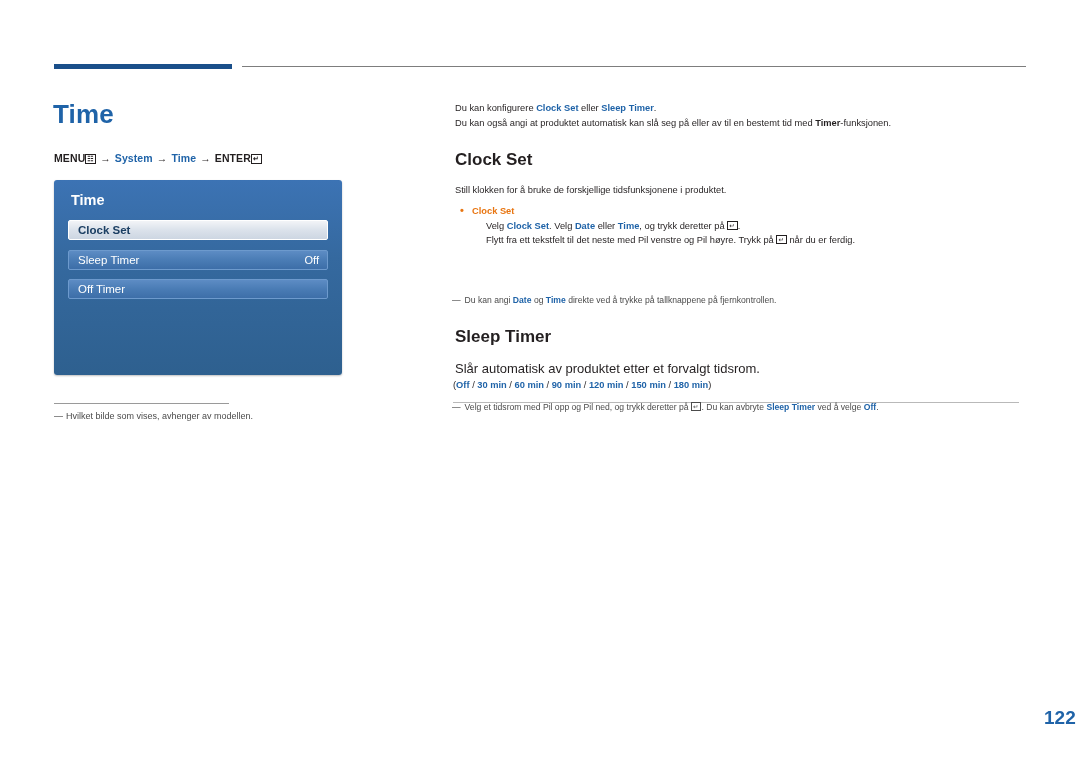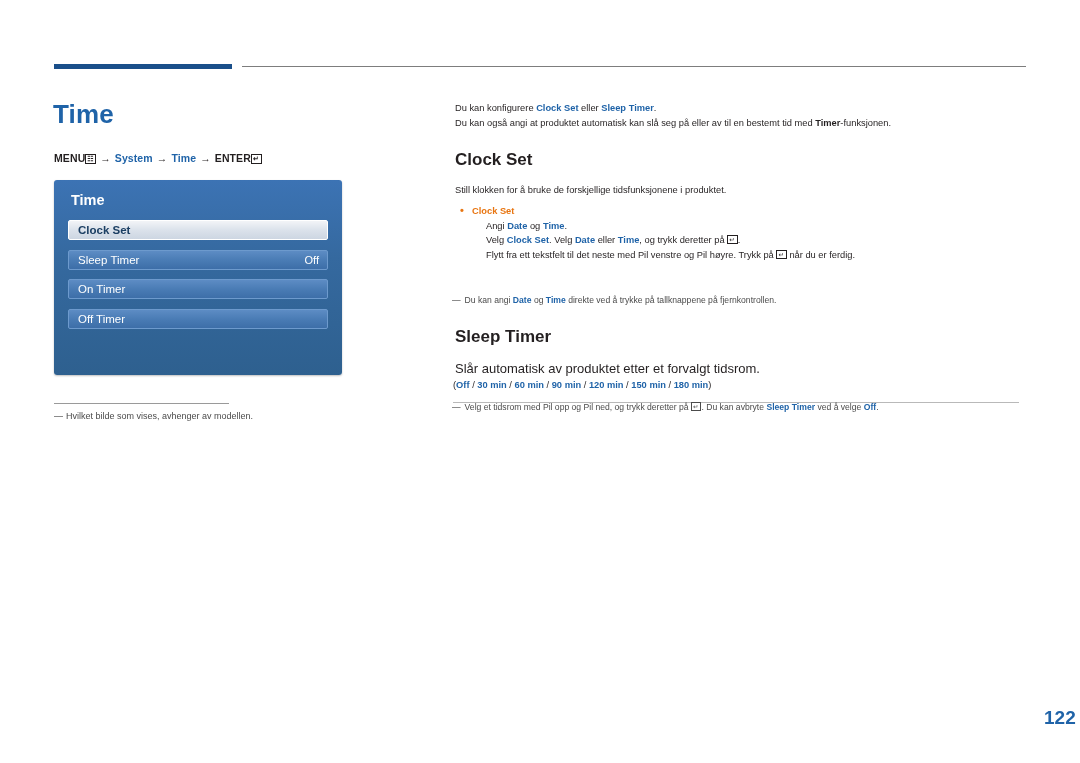--- a/index.html
+++ b/index.html
@@ -295,24 +295,20 @@
   <div class="osd-list">
     <div class="osd-item selected">
       <span>Clock Set</span>
       <span class="val"></span>
     </div>
     <div class="osd-item normal">
       <span>Sleep Timer</span>
       <span class="val">Off</span>
     </div>
     <div class="osd-item normal">
-      <span>On Timer</span>
-      <span class="val"></span>
-    </div>
-    <div class="osd-item normal">
       <span>Off Timer</span>
       <span class="val"></span>
     </div>
   </div>
 </div>
 
 <div class="note-rule"></div>
 <div class="note-left">
   <span class="dash">―</span><span>Hvilket bilde som vises, avhenger av modellen.</span>
 </div>
@@ -322,23 +318,20 @@
   <span>Du kan også angi at produktet automatisk kan slå seg på eller av til en bestemt tid med </span><b class="k">Timer</b><span>-funksjonen.</span>
 </div>
 
 <h2 class="sec" id="h-clockset">Clock Set</h2>
 <div class="p-clockset">Still klokken for å bruke de forskjellige tidsfunksjonene i produktet.</div>
 
 <div class="bullet-block">
   <div class="bullet-head">Clock Set</div>
   <div class="bullet-lines">
     <div>
-      <span>Angi </span><b>Date</b><span> og </span><b>Time</b><span>.</span>
-    </div>
-    <div>
       <span>Velg </span><b>Clock Set</b><span>. Velg </span><b>Date</b><span> eller </span><b>Time</b><span>, og trykk deretter på </span><span class="enter-inline-dark">↵</span><span>.</span>
     </div>
     <div>
       <span>Flytt fra ett tekstfelt til det neste med Pil venstre og Pil høyre. Trykk på </span><span class="enter-inline-dark">↵</span><span> når du er ferdig.</span>
     </div>
   </div>
 </div>
 
 <div class="notebox">
   <span class="dash">―</span><span>Du kan angi </span><b>Date</b><span> og </span><b>Time</b><span> direkte ved å trykke på tallknappene på fjernkontrollen.</span>

